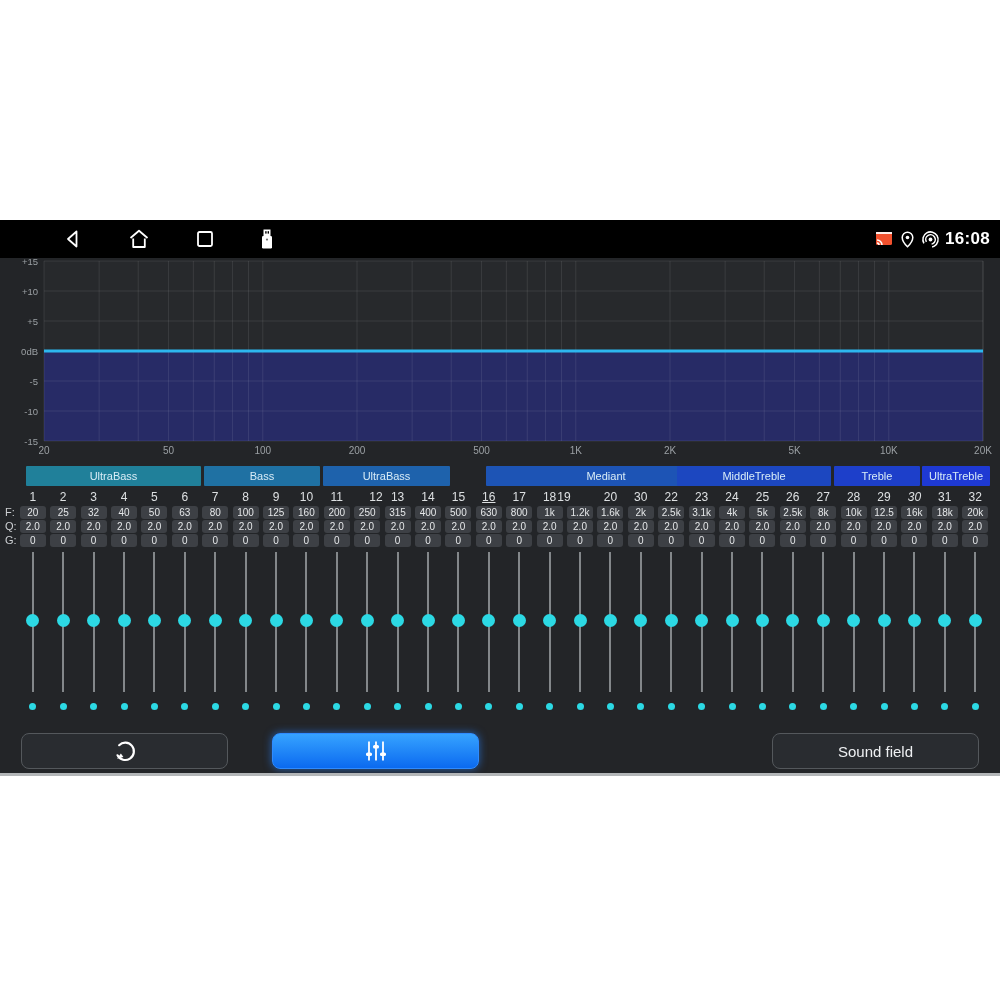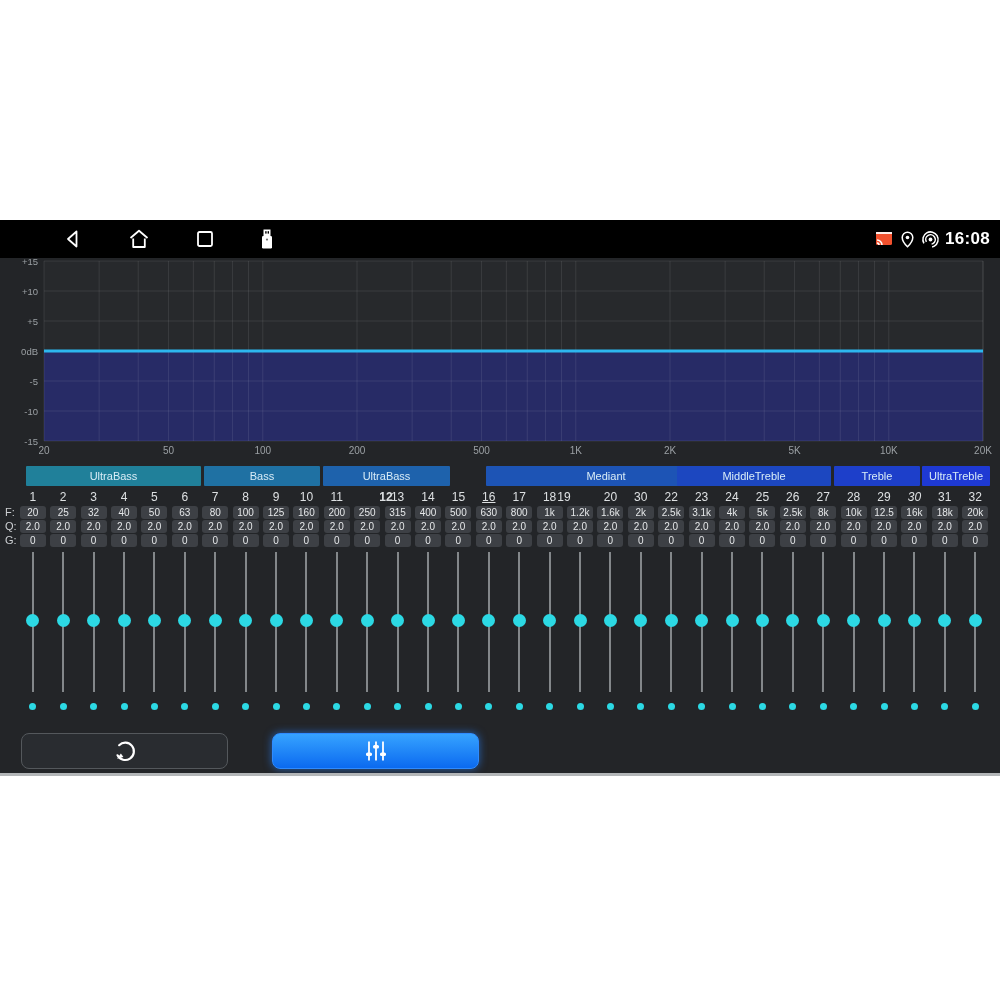--- a/index.html
+++ b/index.html
@@ -228,21 +228,21 @@
         <div class="track" style="left: 305.4px;"></div>
         <div class="knob" style="left: 299.9px; background: rgb(44, 217, 228);"></div>
         <div class="dot" style="left: 302.9px; background: rgb(44, 217, 228);"></div>
         <div class="bandnum" style="left: 321.8px; top: 270px;">11</div>
         <div class="chip" style="left: 323.8px; top: 286px;">200</div>
         <div class="chip" style="left: 323.8px; top: 300px;">2.0</div>
         <div class="chip" style="left: 323.8px; top: 314px;">0</div>
         <div class="track" style="left: 335.8px;"></div>
         <div class="knob" style="left: 330.3px; background: rgb(44, 217, 228);"></div>
         <div class="dot" style="left: 333.3px; background: rgb(44, 217, 228);"></div>
-        <div class="bandnum" style="left: 371px; top: 270px; font-weight: bold;">12</div>
+        <div class="bandnum" style="left: 361px; top: 270px;">12</div>
         <div class="chip" style="left: 354.2px; top: 286px;">250</div>
         <div class="chip" style="left: 354.2px; top: 300px;">2.0</div>
         <div class="chip" style="left: 354.2px; top: 314px;">0</div>
         <div class="track" style="left: 366.2px;"></div>
         <div class="knob" style="left: 360.7px; background: rgb(44, 217, 228);"></div>
         <div class="dot" style="left: 363.7px; background: rgb(44, 217, 228);"></div>
         <div class="bandnum" style="left: 382.6px; top: 270px;">13</div>
         <div class="chip" style="left: 384.6px; top: 286px;">315</div>
         <div class="chip" style="left: 384.6px; top: 300px;">2.0</div>
         <div class="chip" style="left: 384.6px; top: 314px;">0</div>
@@ -393,16 +393,19 @@
     <div class="btn active" style="left:272px">
       <svg width="26" height="24" viewBox="0 0 26 24">
         <line x1="6" y1="2.5" x2="6" y2="21.5" stroke="#fff" stroke-width="1.8"></line>
         <line x1="13" y1="2.5" x2="13" y2="21.5" stroke="#fff" stroke-width="1.8"></line>
         <line x1="20" y1="2.5" x2="20" y2="21.5" stroke="#fff" stroke-width="1.8"></line>
         <rect x="3" y="13.5" width="6" height="3.6" rx="1.6" fill="#fff"></rect>
         <rect x="10" y="6" width="6" height="3.6" rx="1.6" fill="#fff"></rect>
         <rect x="17" y="13.5" width="6" height="3.6" rx="1.6" fill="#fff"></rect>
       </svg>
     </div>
+    <div class="btn" style="left:772px">
+      <span>Sound field</span>
+    </div>
 
     <div class="bottom-strip"></div>
   </div>
 </div>
 
 </body></html>

